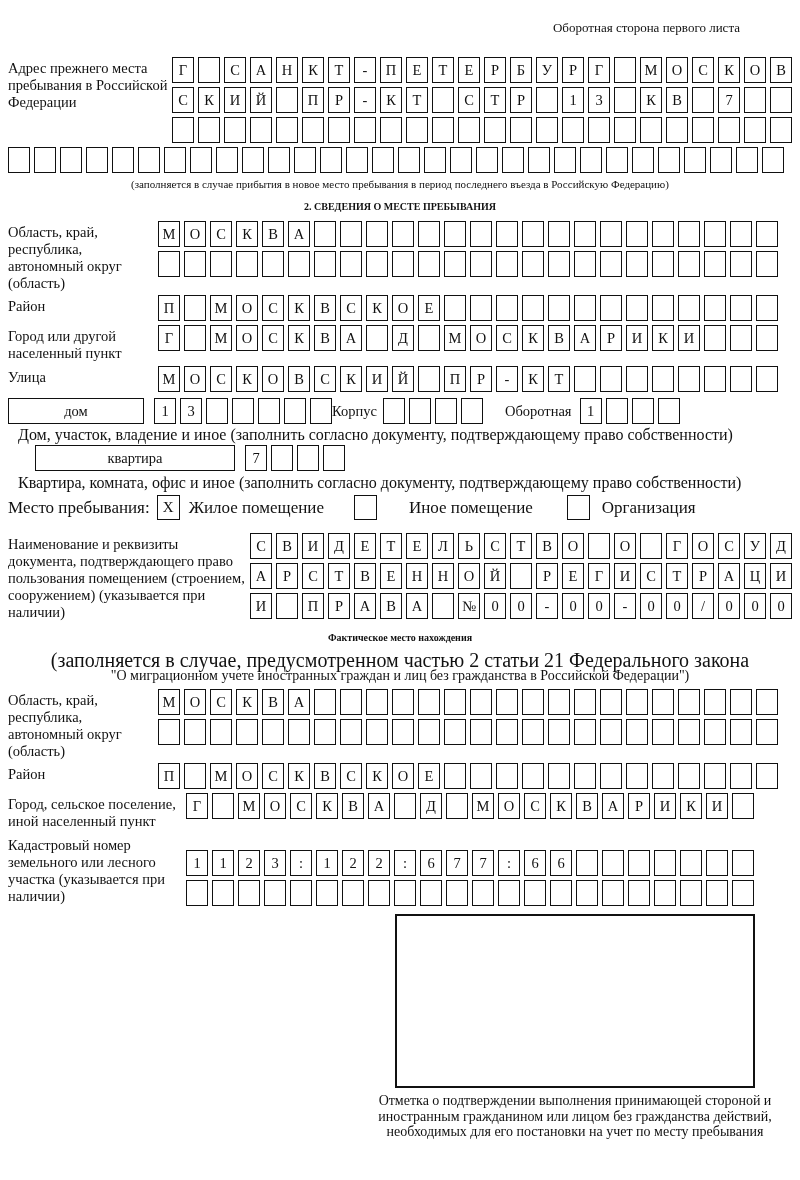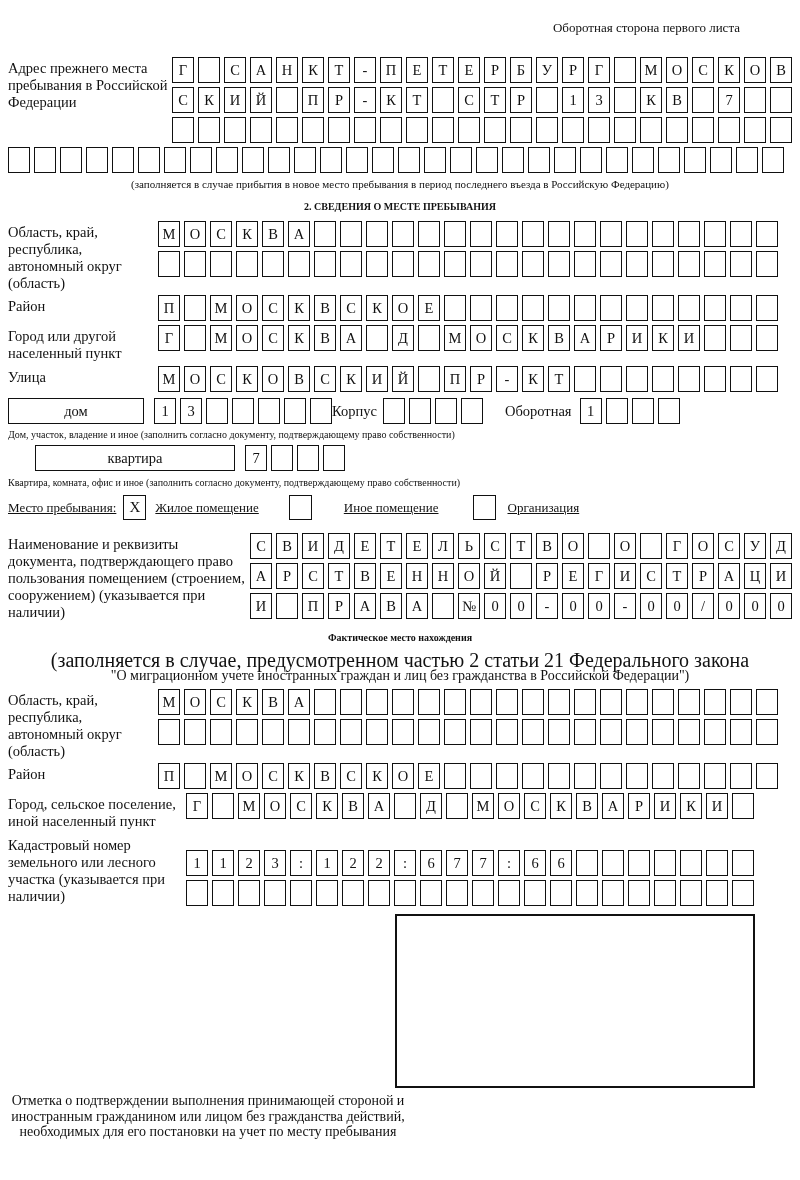--- a/index.html
+++ b/index.html
@@ -31,35 +31,35 @@
     display:flex;align-items:center;justify-content:center;
     font-size:14.5px;
   }
   .labelbox{
     height:26px;border:1.8px solid #111;box-sizing:border-box;
     display:flex;align-items:center;justify-content:center;
     font-size:14.5px;flex:0 0 auto;
   }
   .inline-label{font-size:14.5px;line-height:26px;white-space:nowrap;}
   .center-note{text-align:center;font-size:11px;line-height:15px;}
-  .left-note{font-size:10px;line-height:15px;}
+  .left-note{font-size:16px;line-height:15px;margin-left:10px;}
   .section-title{text-align:center;font-weight:bold;font-size:10px;line-height:18px;}
   .residence{display:flex;align-items:center;}
   .cbx{
     width:23px;height:25px;border:1.8px solid #111;box-sizing:border-box;
     display:flex;align-items:center;justify-content:center;font-size:15px;flex:0 0 auto;
   }
-  .opt{font-size:13px;white-space:nowrap;text-decoration:underline;}
+  .opt{font-size:17px;white-space:nowrap;}
   .stamp-box{
     margin-left:387px;margin-top:8px;
     width:360px;height:174px;
     border:2px solid #111;box-sizing:border-box;
   }
   .stamp-caption{
-    margin-top:5px;
+    margin-left:367px;margin-top:5px;
     width:400px;
     text-align:center;font-size:14px;line-height:15.5px;
   }
 </style>
 </head>
 <body>
 
 <div class="page">
 
   <div class="header-note">Оборотная сторона первого листа</div>

